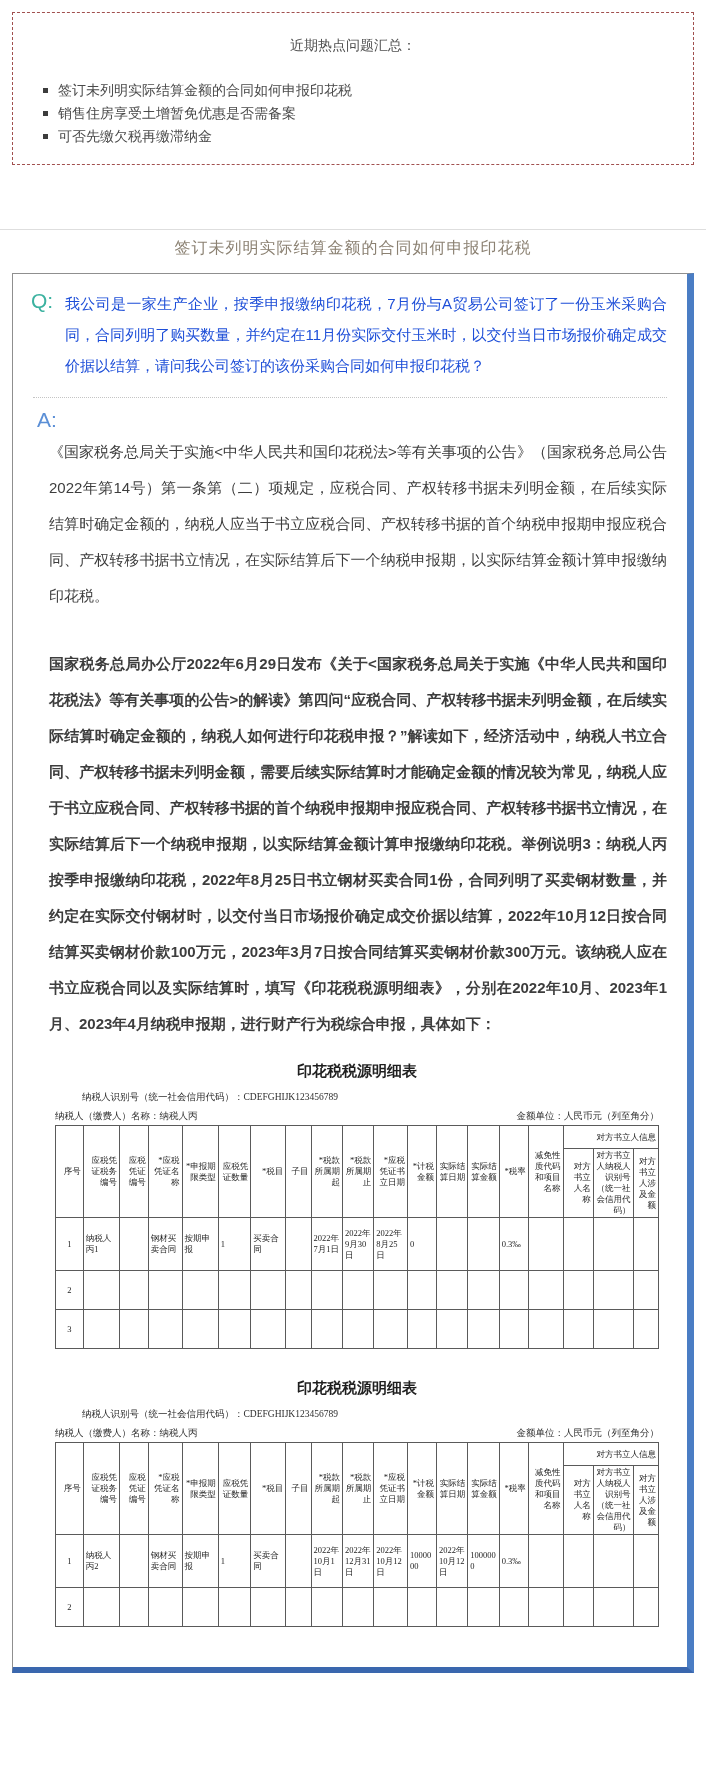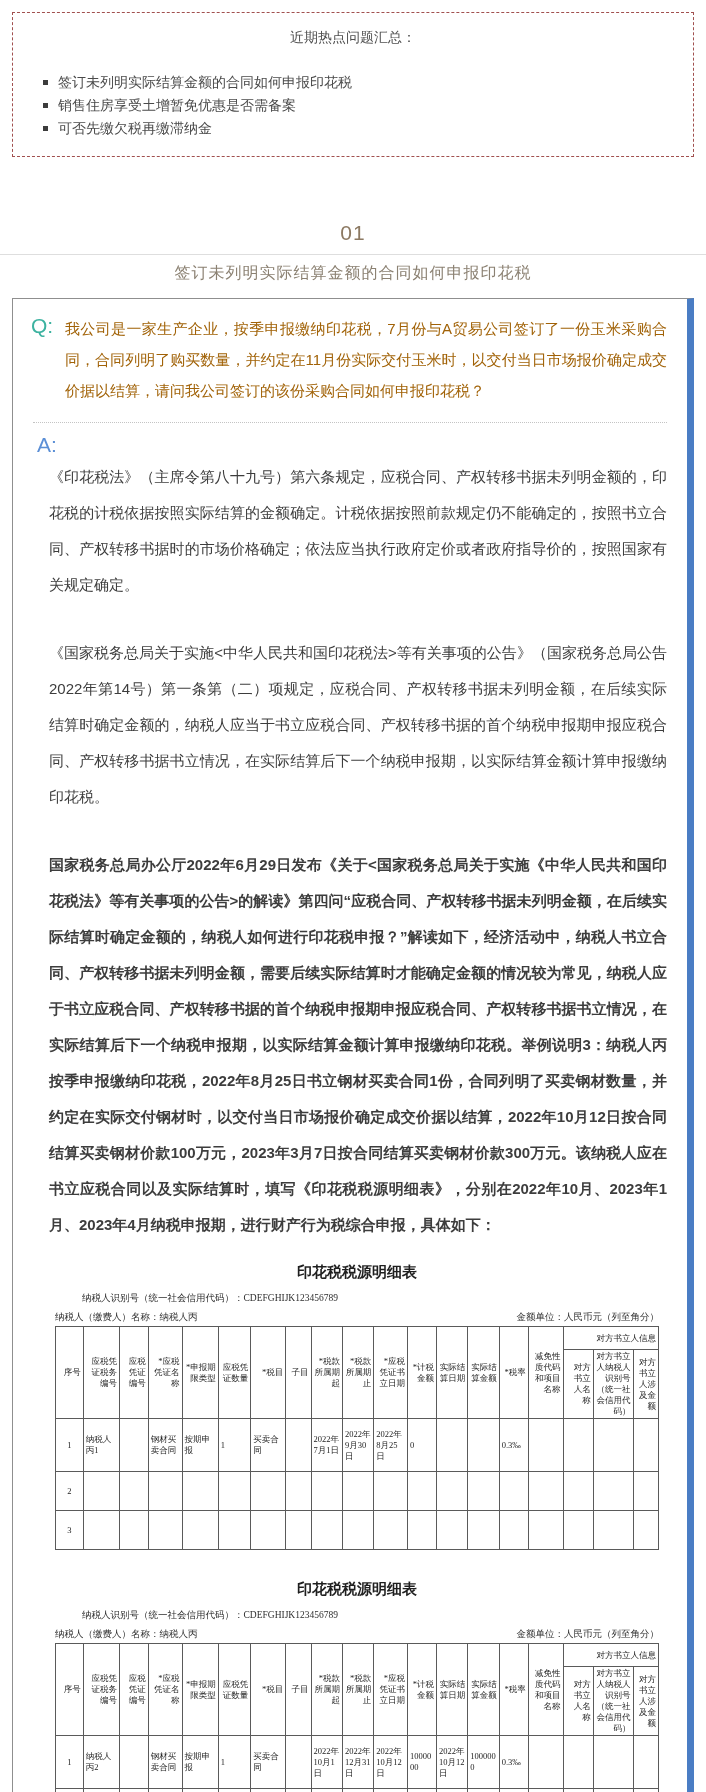--- a/index.html
+++ b/index.html
@@ -6,21 +6,21 @@
   body{
     width:706px;
     font-family:"Liberation Sans","DejaVu Sans",sans-serif;
     color:#3d3d3d;
     position:relative;
   }
   
   .hot-box{
     margin:12px 12px 0 12px;
     border:1px dashed #a1504f;
-    padding:16px 20px 16px 20px;
+    padding:24px 20px 16px 20px;
   }
   .hot-title{
     text-align:center;
     font-size:14px;
     color:#4f4f4f;
     margin-bottom:24px;
   }
   .hot-list{list-style:none;margin:0;padding:0 0 0 10px;}
   .hot-list li{
     font-size:14px;
@@ -69,21 +69,21 @@
   .q-row{display:flex;align-items:flex-start;}
   .q-label{
     color:#3cb2a0;
     font-size:21px;
     line-height:26px;
     flex:0 0 34px;
   }
   .q-text{
     font-size:15px;
     line-height:31px;
-    color:#a16207;
+    color:#1d4ed8;
     text-align:justify;
     flex:1 1 auto;
     padding-right:2px;
   }
   .dotted-sep{
     border-top:1px dotted #c4c4c4;
     margin:16px 2px 10px 2px;
     height:0;
   }
   .a-label{
@@ -154,36 +154,34 @@
         <span>销售住房享受土增暂免优惠是否需备案</span>
       </li>
       <li>
         <span class="bullet"></span>
         <span>可否先缴欠税再缴滞纳金</span>
       </li>
     </ul>
 </div>
 
 <div class="section-head">
-  <div class="sec-num">01</div>
   <hr class="sec-line">
   <div class="sec-title">签订未列明实际结算金额的合同如何申报印花税</div>
 </div>
 
 <div class="qa-box">
   <div class="q-row">
     <span class="q-label">Q:</span>
     <div class="q-text">我公司是一家生产企业，按季申报缴纳印花税，7月份与A贸易公司签订了一份玉米采购合同，合同列明了购买数量，并约定在11月份实际交付玉米时，以交付当日市场报价确定成交价据以结算，请问我公司签订的该份采购合同如何申报印花税？</div>
   </div>
 
   <div class="dotted-sep"></div>
 
   <div class="a-label">A:</div>
   <div class="a-paras">
-      <p>《印花税法》（主席令第八十九号）第六条规定，应税合同、产权转移书据未列明金额的，印花税的计税依据按照实际结算的金额确定。计税依据按照前款规定仍不能确定的，按照书立合同、产权转移书据时的市场价格确定；依法应当执行政府定价或者政府指导价的，按照国家有关规定确定。</p>
       <p>《国家税务总局关于实施&lt;中华人民共和国印花税法&gt;等有关事项的公告》（国家税务总局公告2022年第14号）第一条第（二）项规定，应税合同、产权转移书据未列明金额，在后续实际结算时确定金额的，纳税人应当于书立应税合同、产权转移书据的首个纳税申报期申报应税合同、产权转移书据书立情况，在实际结算后下一个纳税申报期，以实际结算金额计算申报缴纳印花税。</p>
       <p>国家税务总局办公厅2022年6月29日发布《关于&lt;国家税务总局关于实施《中华人民共和国印花税法》等有关事项的公告&gt;的解读》第四问“应税合同、产权转移书据未列明金额，在后续实际结算时确定金额的，纳税人如何进行印花税申报？”解读如下，经济活动中，纳税人书立合同、产权转移书据未列明金额，需要后续实际结算时才能确定金额的情况较为常见，纳税人应于书立应税合同、产权转移书据的首个纳税申报期申报应税合同、产权转移书据书立情况，在实际结算后下一个纳税申报期，以实际结算金额计算申报缴纳印花税。举例说明3：纳税人丙按季申报缴纳印花税，2022年8月25日书立钢材买卖合同1份，合同列明了买卖钢材数量，并约定在实际交付钢材时，以交付当日市场报价确定成交价据以结算，2022年10月12日按合同结算买卖钢材价款100万元，2023年3月7日按合同结算买卖钢材价款300万元。该纳税人应在书立应税合同以及实际结算时，填写《印花税税源明细表》，分别在2022年10月、2023年1月、2023年4月纳税申报期，进行财产行为税综合申报，具体如下：</p>
     </div>
 
   <div class="table-block">
     <div class="tbl-title">印花税税源明细表</div>
     <div class="tbl-meta1">纳税人识别号（统一社会信用代码）：CDEFGHIJK123456789</div>
     <div class="tbl-meta2">
       <span>纳税人（缴费人）名称：纳税人丙</span>
       <span>金额单位：人民币元（列至角分）</span>

